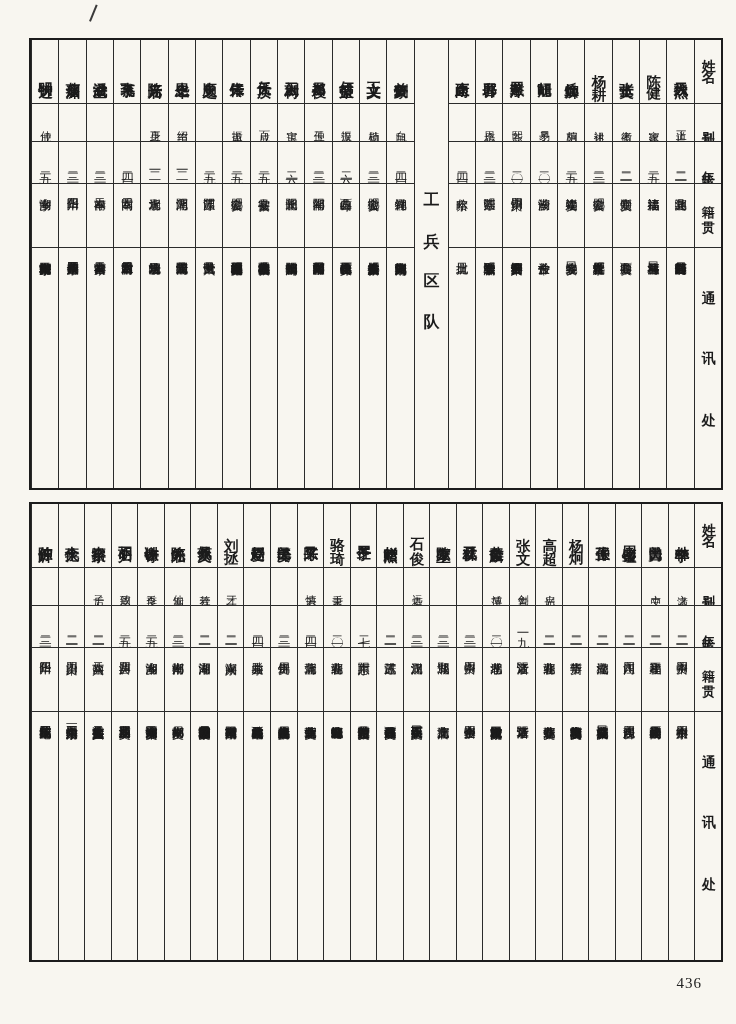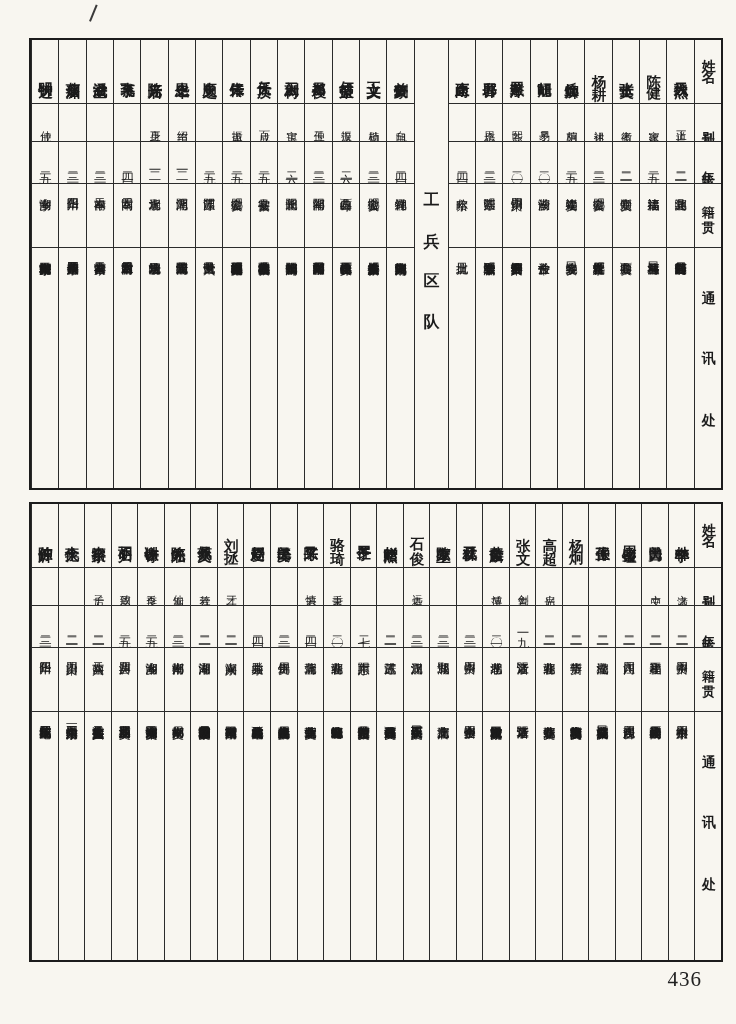--- a/index.html
+++ b/index.html
@@ -51,21 +51,21 @@
   .hdr .cell.addr{font-size:14px;letter-spacing:62px;padding-top:30px;}
   
   .unit-cell{
     height:100%;writing-mode:vertical-rl;text-orientation:upright;
     display:flex;align-items:center;justify-content:flex-start;
     font-size:16px;font-weight:700;letter-spacing:40px;
     padding-top:140px;box-sizing:border-box;border-bottom:none;
   }
   .page-number{
     position:absolute;right:34px;bottom:32px;
-    font-size:21px;letter-spacing:1px;color:#222;
+    font-size:15px;letter-spacing:1px;color:#222;
   }
 </style>
 </head>
 <body>
 
 <div class="page">
   <div class="pen-mark"></div>
 
   <div class="sheet-table" id="table-top">
     <div class="col hdr">

